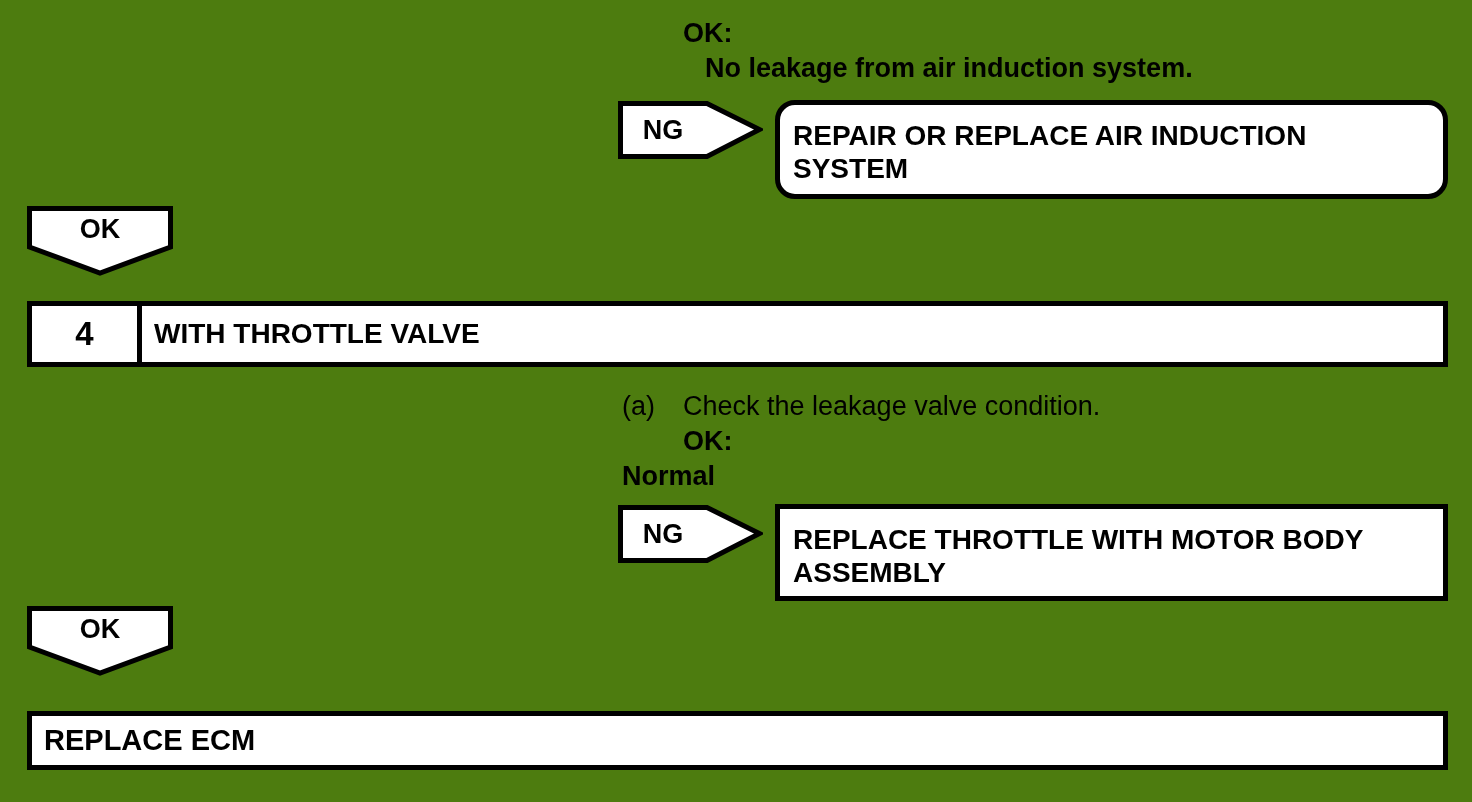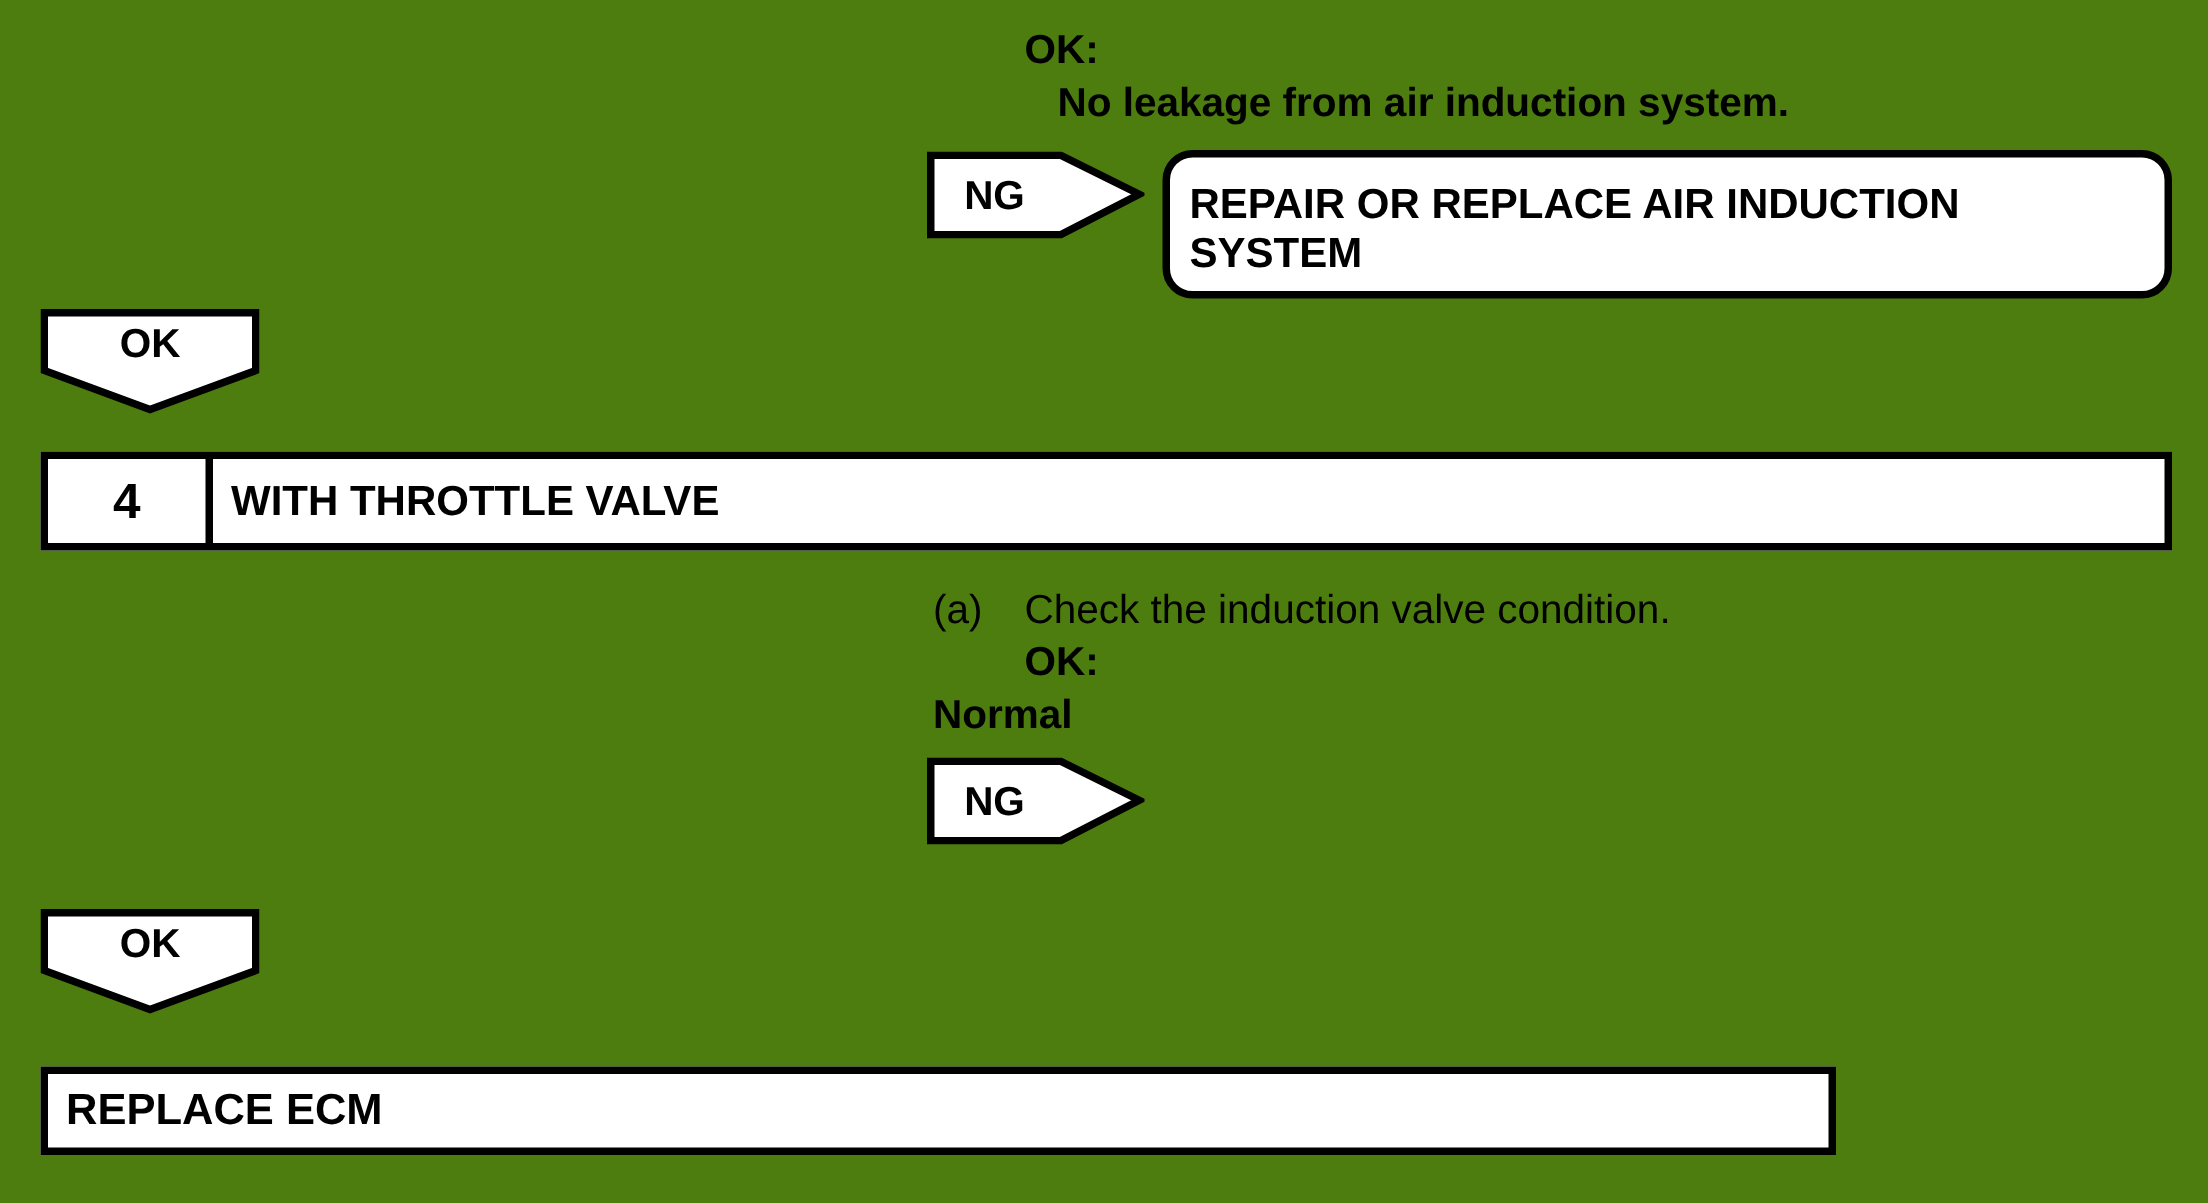--- a/index.html
+++ b/index.html
@@ -110,34 +110,38 @@
   </svg>
   <div class="abs connector-label" style="left:27px; top:214px; width:146px;">OK</div>
 
   <div class="abs step-box" style="left:27px; top:301px; width:1421px; height:66px;">
     <div class="step-num">4</div>
     <div class="step-title">WITH THROTTLE VALVE</div>
   </div>
 
   <div class="abs bodytext" style="left:622px; top:389px;">
     <div>
-      <span class="substep-marker">(a)</span><span>Check the induction valve condition.</span>
+      <span class="substep-marker">(a)</span><span>Check the leakage valve condition.</span>
     </div>
     <div class="b indent-61">OK:</div>
     <div class="b indent-83">Normal</div>
   </div>
 
   <svg class="abs" style="left:618px; top:505px;" width="145" height="58" viewBox="0 0 145 58">
     <polygon points="2.5,2.5 89,2.5 141.5,28.5 89,55.5 2.5,55.5" fill="#ffffff" stroke="#000000" stroke-width="5"></polygon>
   </svg>
   <div class="abs connector-label" style="left:618px; top:519px; width:90px;">NG</div>
 
+  <div class="abs action-box" style="left:775px; top:504px; width:673px; height:97px;">
+    <div>REPLACE THROTTLE WITH MOTOR BODY</div>
+    <div>ASSEMBLY</div>
+  </div>
 
   <svg class="abs" style="left:27px; top:606px;" width="146" height="70" viewBox="0 0 146 70">
     <polygon points="2.5,2.5 143.5,2.5 143.5,41 73,67 2.5,41" fill="#ffffff" stroke="#000000" stroke-width="5"></polygon>
   </svg>
   <div class="abs connector-label" style="left:27px; top:614px; width:146px;">OK</div>
 
-  <div class="abs action-box action-box--single" style="left:27px; top:711px; width:1197px; height:59px;">
+  <div class="abs action-box action-box--single" style="left:27px; top:711px; width:1421px; height:59px;">
     <span>REPLACE ECM</span>
   </div>
 
 </div>
 
 </body></html>

